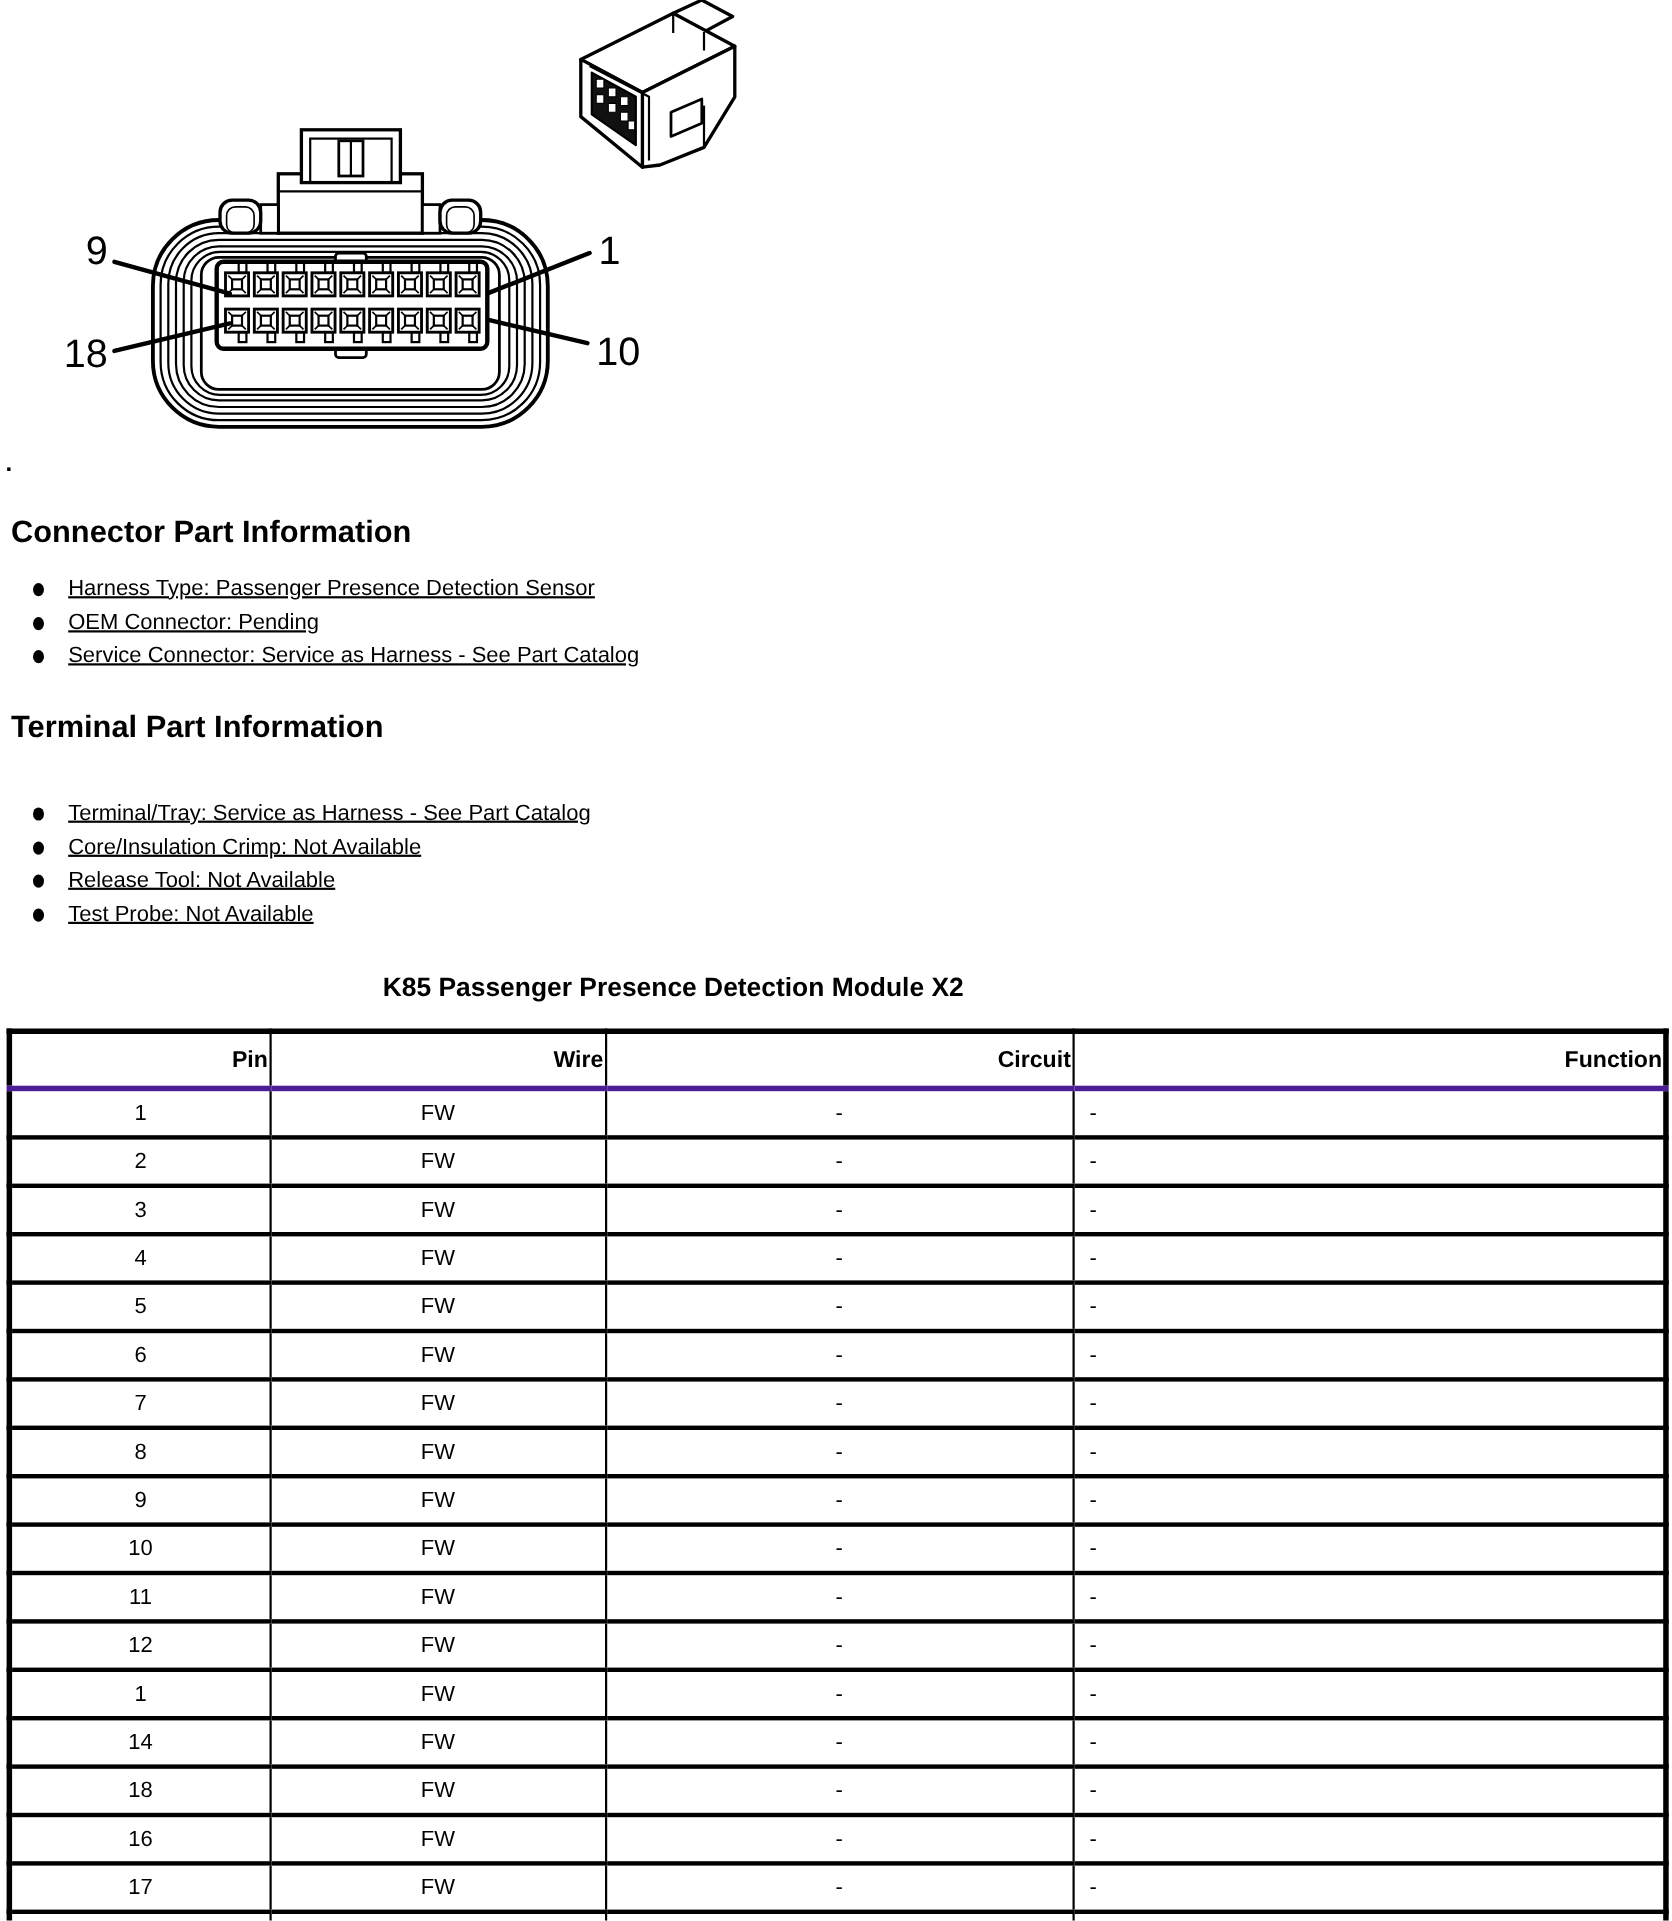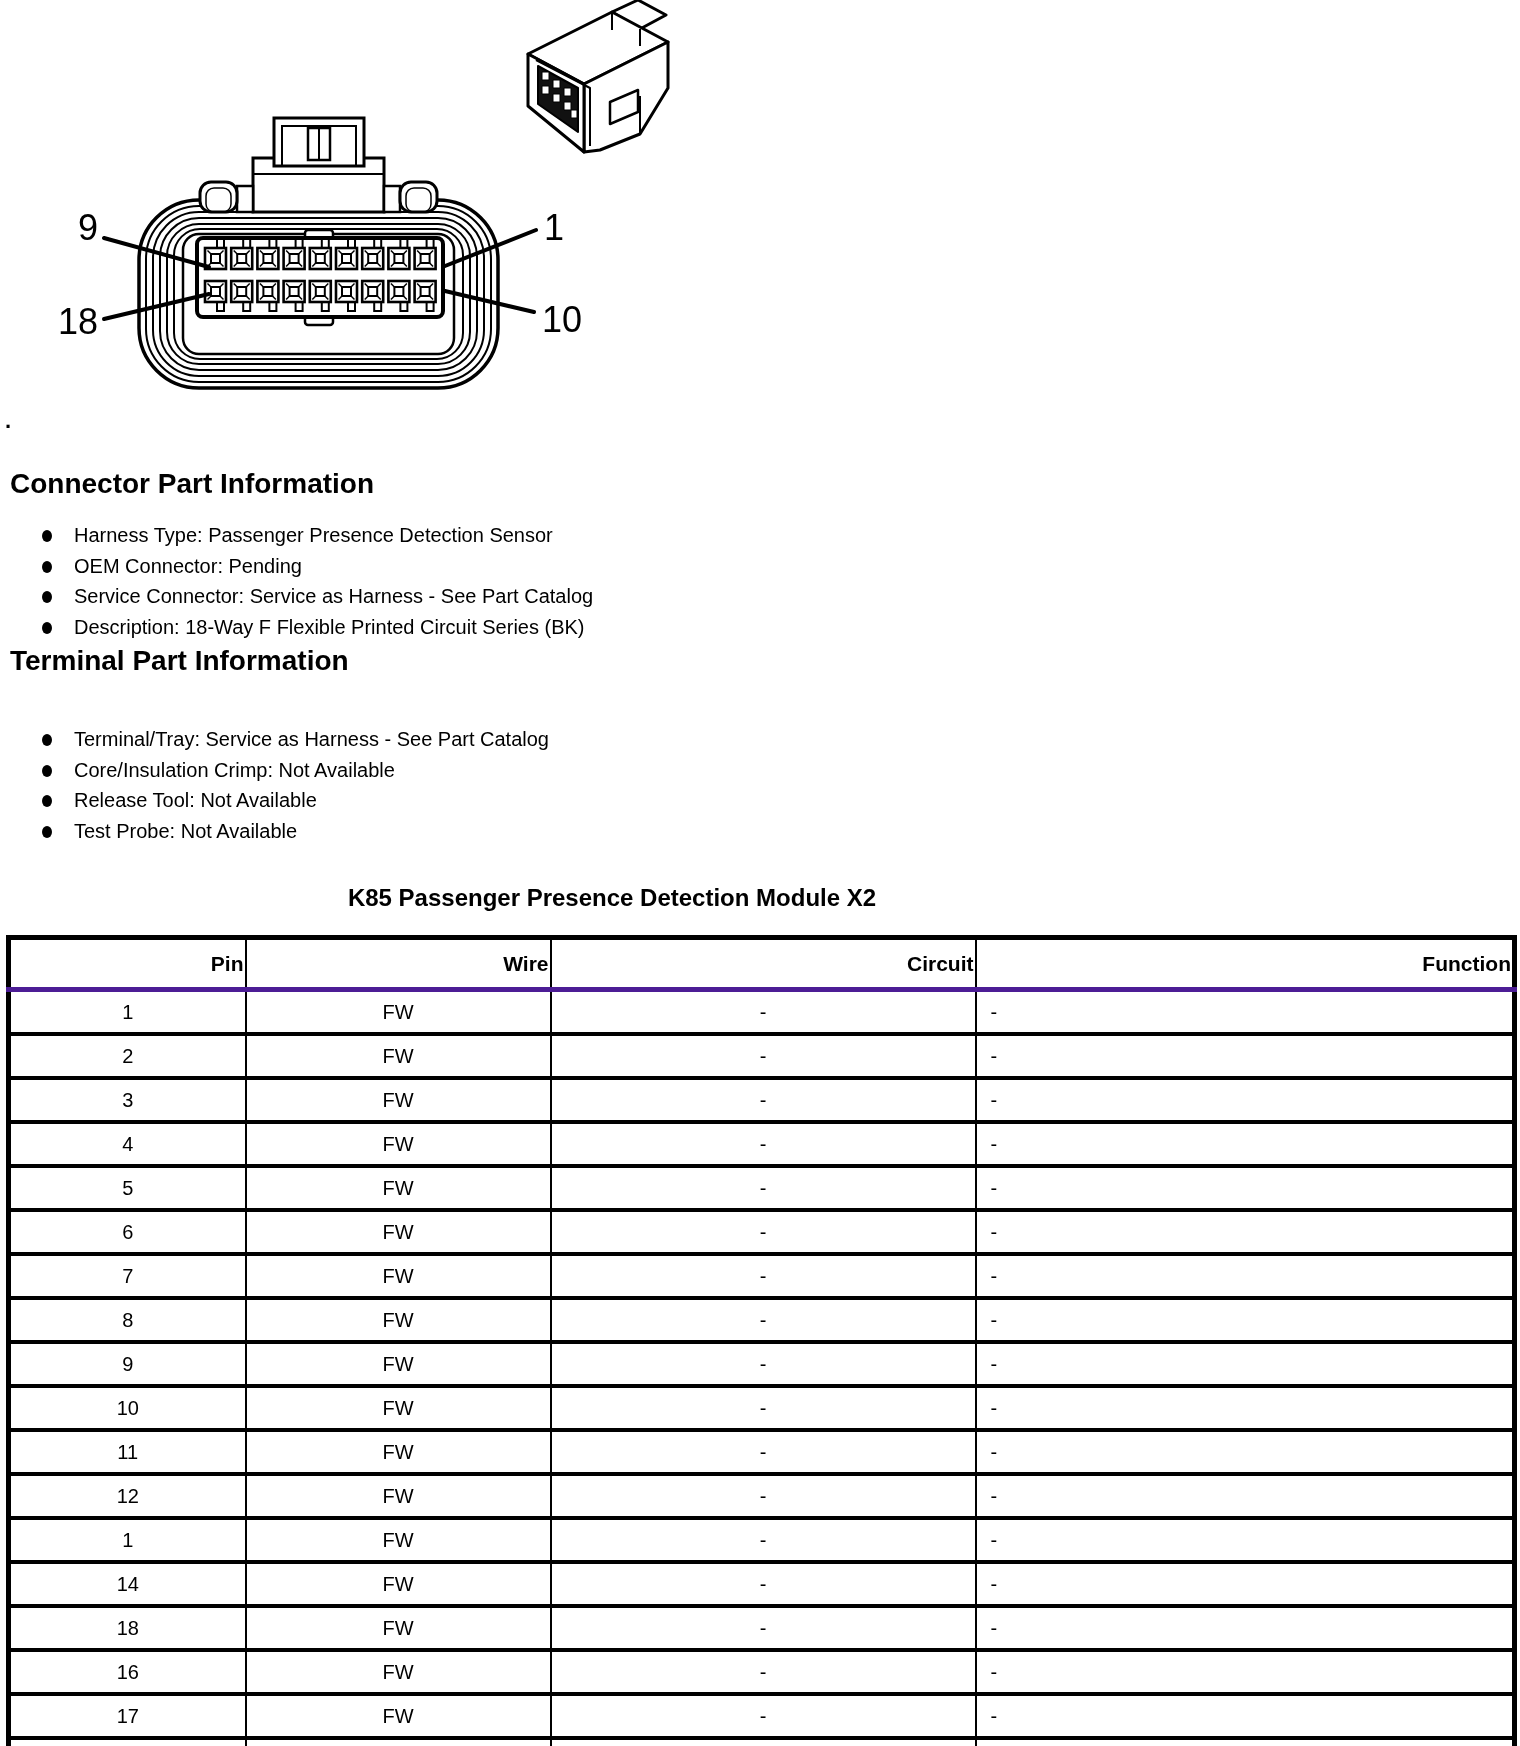--- a/index.html
+++ b/index.html
@@ -9,21 +9,21 @@
   }
   .page{position:absolute;inset:0;}
   svg.figure{position:absolute;left:0;top:0;width:1520px;height:430px;}
   .stray-dot{position:absolute;left:5px;top:408px;font-size:22px;font-weight:bold;}
   h2.sec{
     position:absolute;left:10px;margin:0;font-size:28px;font-weight:bold;letter-spacing:0;
   }
   #connector-heading{top:468px;}
   #terminal-heading{top:645px;}
   ul.blist{
-    position:absolute;left:12px;margin:0;padding:0;list-style:none;width:1100px;
+    position:absolute;left:0;margin:0;padding:0;list-style:none;width:1100px;text-decoration:underline;
   }
   #connector-list{top:520px;}
   #terminal-list{top:697px;margin-top:27px;}
   ul.blist li{
     position:relative;padding-left:62px;font-size:20px;line-height:30.5px;white-space:nowrap;
   }
   ul.blist li::before{
     content:"";position:absolute;left:30px;top:10px;width:10px;height:12px;
     background:#000;border-radius:50%;
   }
@@ -255,21 +255,20 @@
     </g>
   </svg>
 
   <div class="stray-dot">.</div>
 
   <h2 class="sec" id="connector-heading">Connector Part Information</h2>
   <ul class="blist" id="connector-list">
     <li><span>Harness Type: Passenger Presence Detection Sensor</span></li>
     <li><span>OEM Connector: Pending</span></li>
     <li><span>Service Connector: Service as Harness - See Part Catalog</span></li>
-    <li><span>Description: 18-Way F Flexible Printed Circuit Series (BK)</span></li>
   </ul>
 
   <h2 class="sec" id="terminal-heading">Terminal Part Information</h2>
   <ul class="blist" id="terminal-list">
     <li><span>Terminal/Tray: Service as Harness - See Part Catalog</span></li>
     <li><span>Core/Insulation Crimp: Not Available</span></li>
     <li><span>Release Tool: Not Available</span></li>
     <li><span>Test Probe: Not Available</span></li>
   </ul>
 

